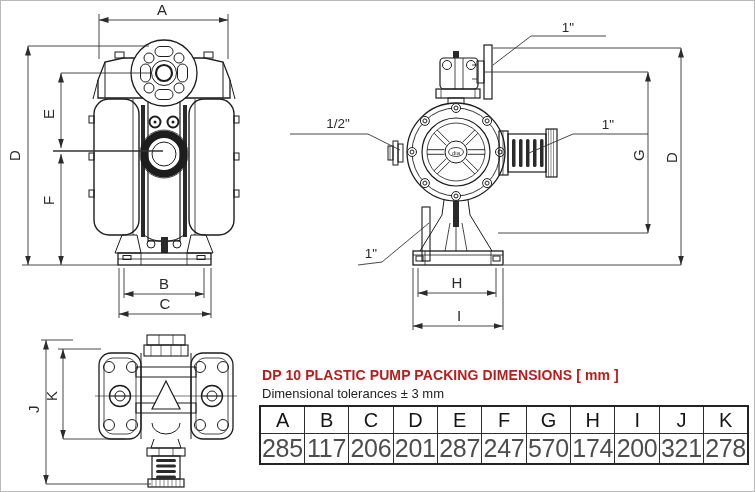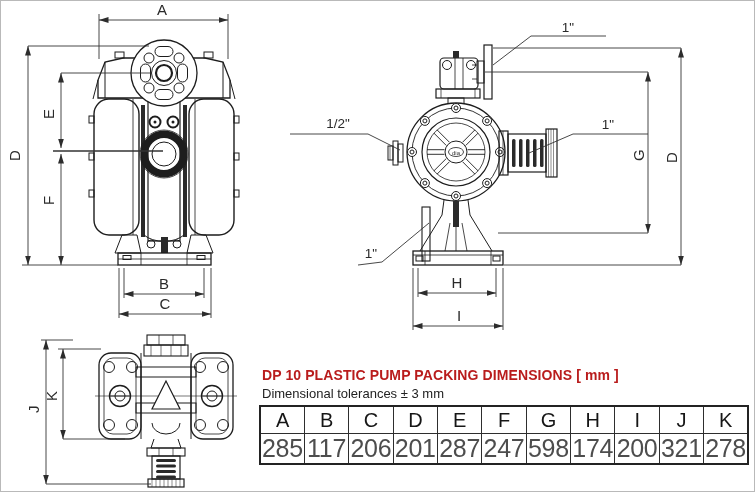--- a/index.html
+++ b/index.html
@@ -294,21 +294,21 @@
     <th>J</th>
     <th>K</th>
   </tr>
   <tr>
     <td>285</td>
     <td>117</td>
     <td>206</td>
     <td>201</td>
     <td>287</td>
     <td>247</td>
-    <td>598</td>
+    <td>570</td>
     <td>174</td>
     <td>200</td>
     <td>321</td>
     <td>278</td>
   </tr>
 </tbody>
     </table>
 
 </div>
 

